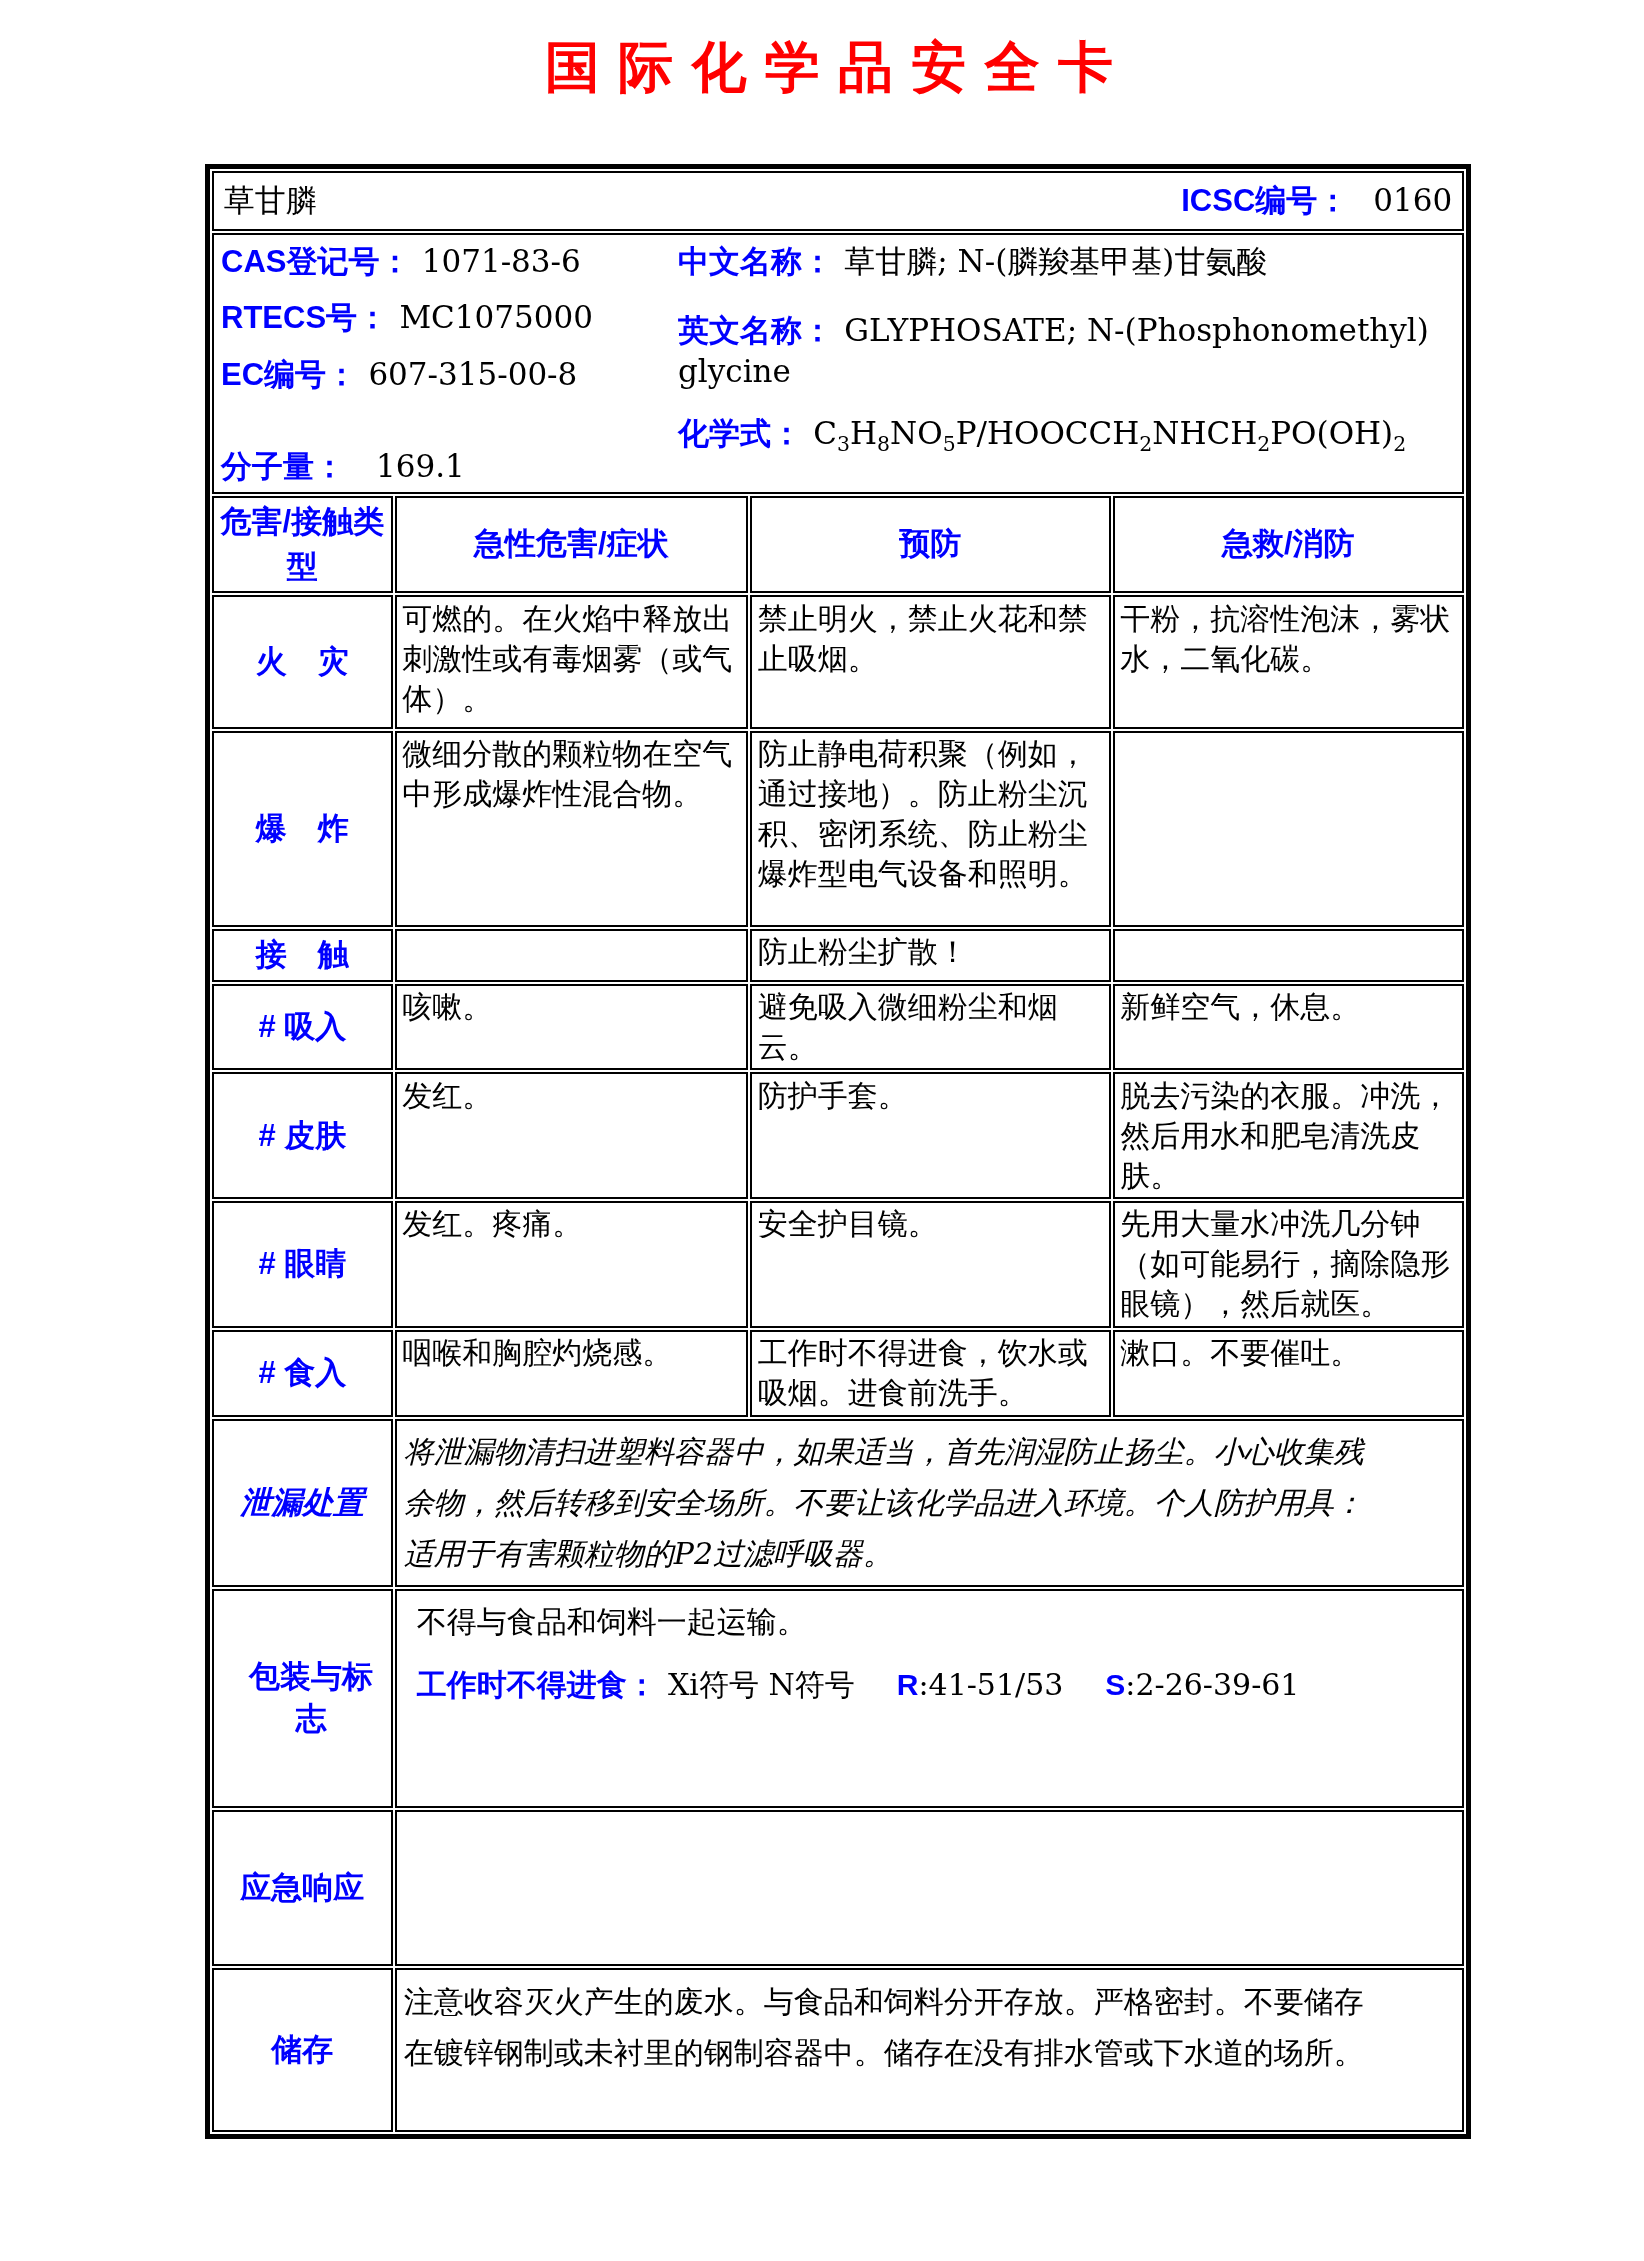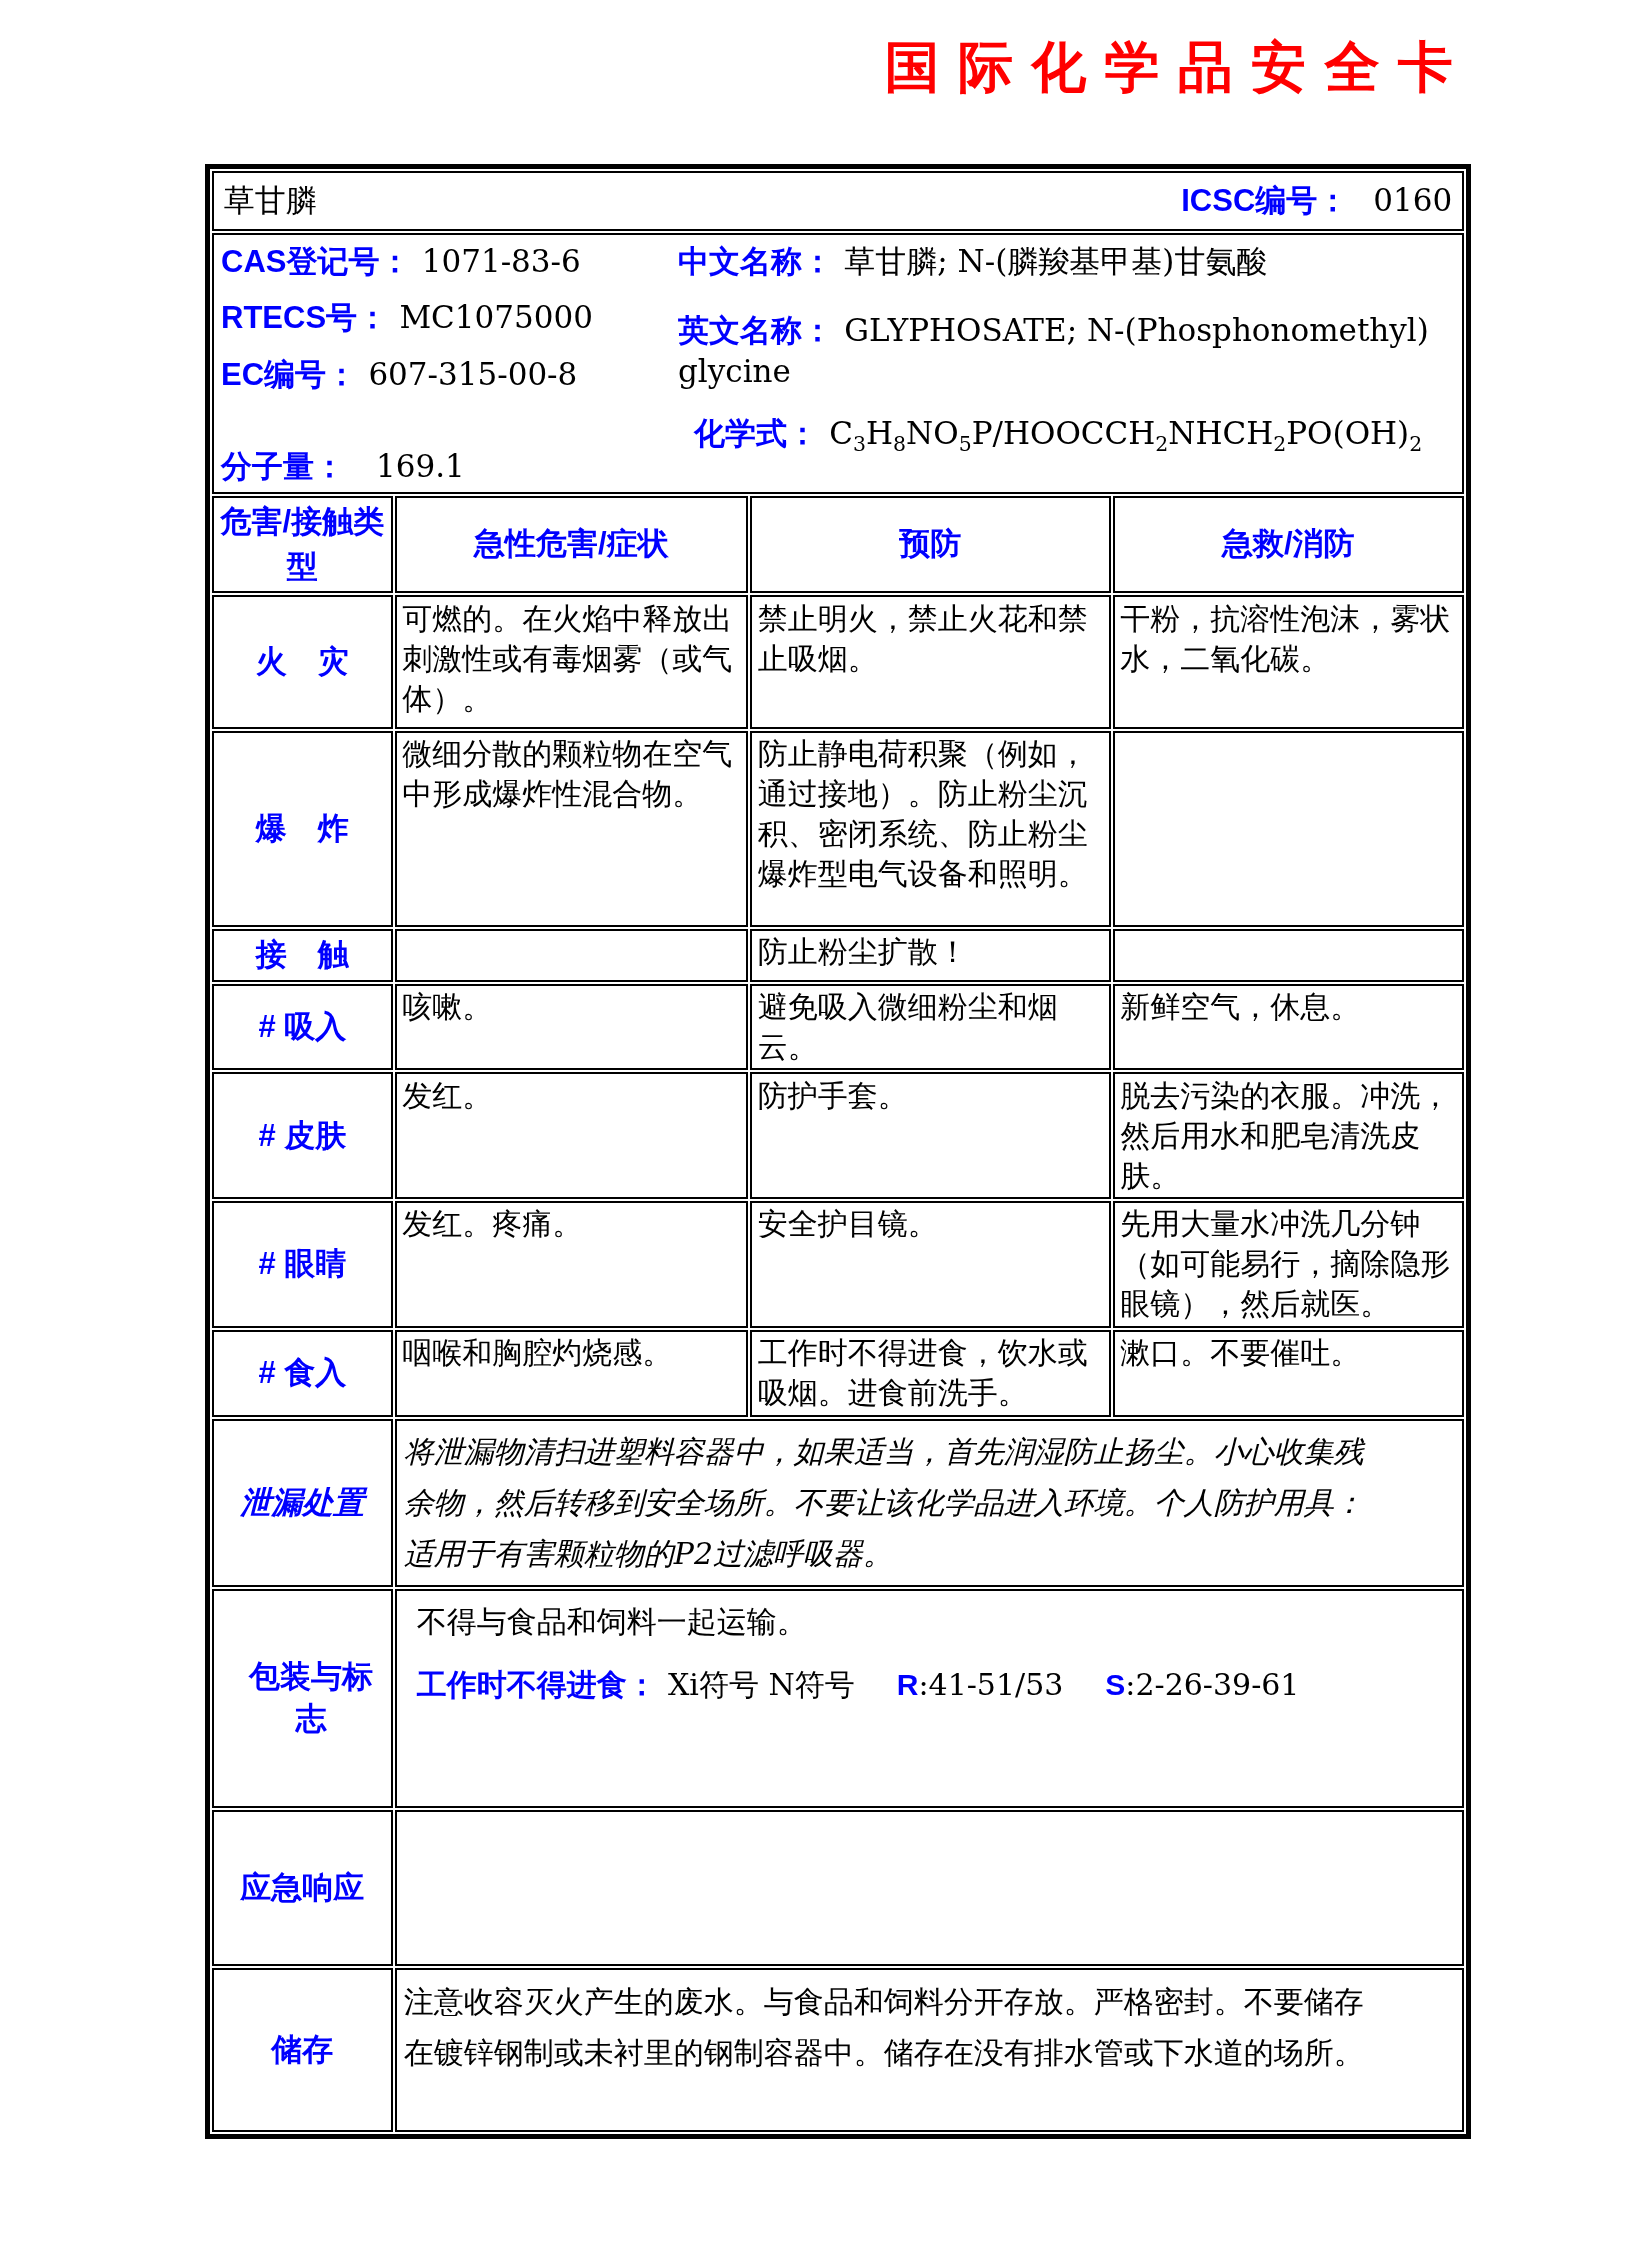--- a/index.html
+++ b/index.html
@@ -1,18 +1,18 @@
 <!DOCTYPE html>
 <html lang="zh" style="font-size:11.3px"><head>
 <meta charset="utf-8">
 <style>
   html,body{margin:0;padding:0;background:#ffffff;}
   .page{position:relative;width:1645px;height:2261px;background:#ffffff;overflow:hidden;
         font-family:"DejaVu Serif",serif;color:#000;}
-  .title{position:absolute;top:31px;left:205px;width:1266px;text-align:right;
+  .title{position:absolute;top:31px;left:205px;width:1266px;text-align:center;
          font-size:55px;font-weight:bold;letter-spacing:18.3px;color:#ff0000;
          font-family:"DejaVu Serif",serif;white-space:nowrap;}
   table.card{position:absolute;top:164px;left:205px;width:1266px;
          border:5.6px solid #000;border-spacing:2.8px;table-layout:fixed;background:#fff;}
   table.card td{border:2.1px solid #000;background:#fff;overflow:hidden;}
   .c-label{width:180px;} .c-sym{width:352px;} .c-prev{width:359px;} .c-aid{width:350px;}
 
   
   .td-titlebar{height:56px;vertical-align:middle;padding:0 9.8px;}
   .titlebar{display:flex;justify-content:space-between;align-items:center;}
@@ -21,21 +21,21 @@
   .icsc-num{font-size:31px;color:#000;margin-left:25px;}
 
   
   .td-ids{height:208px;vertical-align:top;padding:5.6px 7px;}
   .ids-wrap{display:flex;}
   .ids-left{width:457px;flex:none;}
   .ids-right{width:760px;flex:none;}
   .id-line{font-size:31px;line-height:41px;}
   .blue-label{color:#0000fe;font-weight:bold;font-family:"Liberation Sans",sans-serif;}
   .id-val{color:#000;margin-left:11.3px;}
-  .mt22{margin-top:15.5px;} .mt40{margin-top:28px;} .mt50{margin-top:51px;} .mt30{margin-top:21px;margin-left:16px;}
+  .mt22{margin-top:15.5px;} .mt40{margin-top:28px;} .mt50{margin-top:51px;} .mt30{margin-top:21px;}
   .mw-val{margin-left:31px;}
   sub{font-size:0.66em;}
 
   
   .hdr-cell{height:93px;text-align:center;vertical-align:middle;
             font-size:31px;font-weight:bold;color:#0000fe;
             font-family:"Liberation Sans",sans-serif;line-height:1.45;padding:0 4.2px;}
   .row-label{text-align:center;vertical-align:middle;font-size:31px;font-weight:bold;
              color:#0000fe;font-family:"Liberation Sans",sans-serif;padding:0 2.8px;}
   .cell{font-size:30px;line-height:40px;vertical-align:top;padding:1.4px 5.6px;color:#000;}

